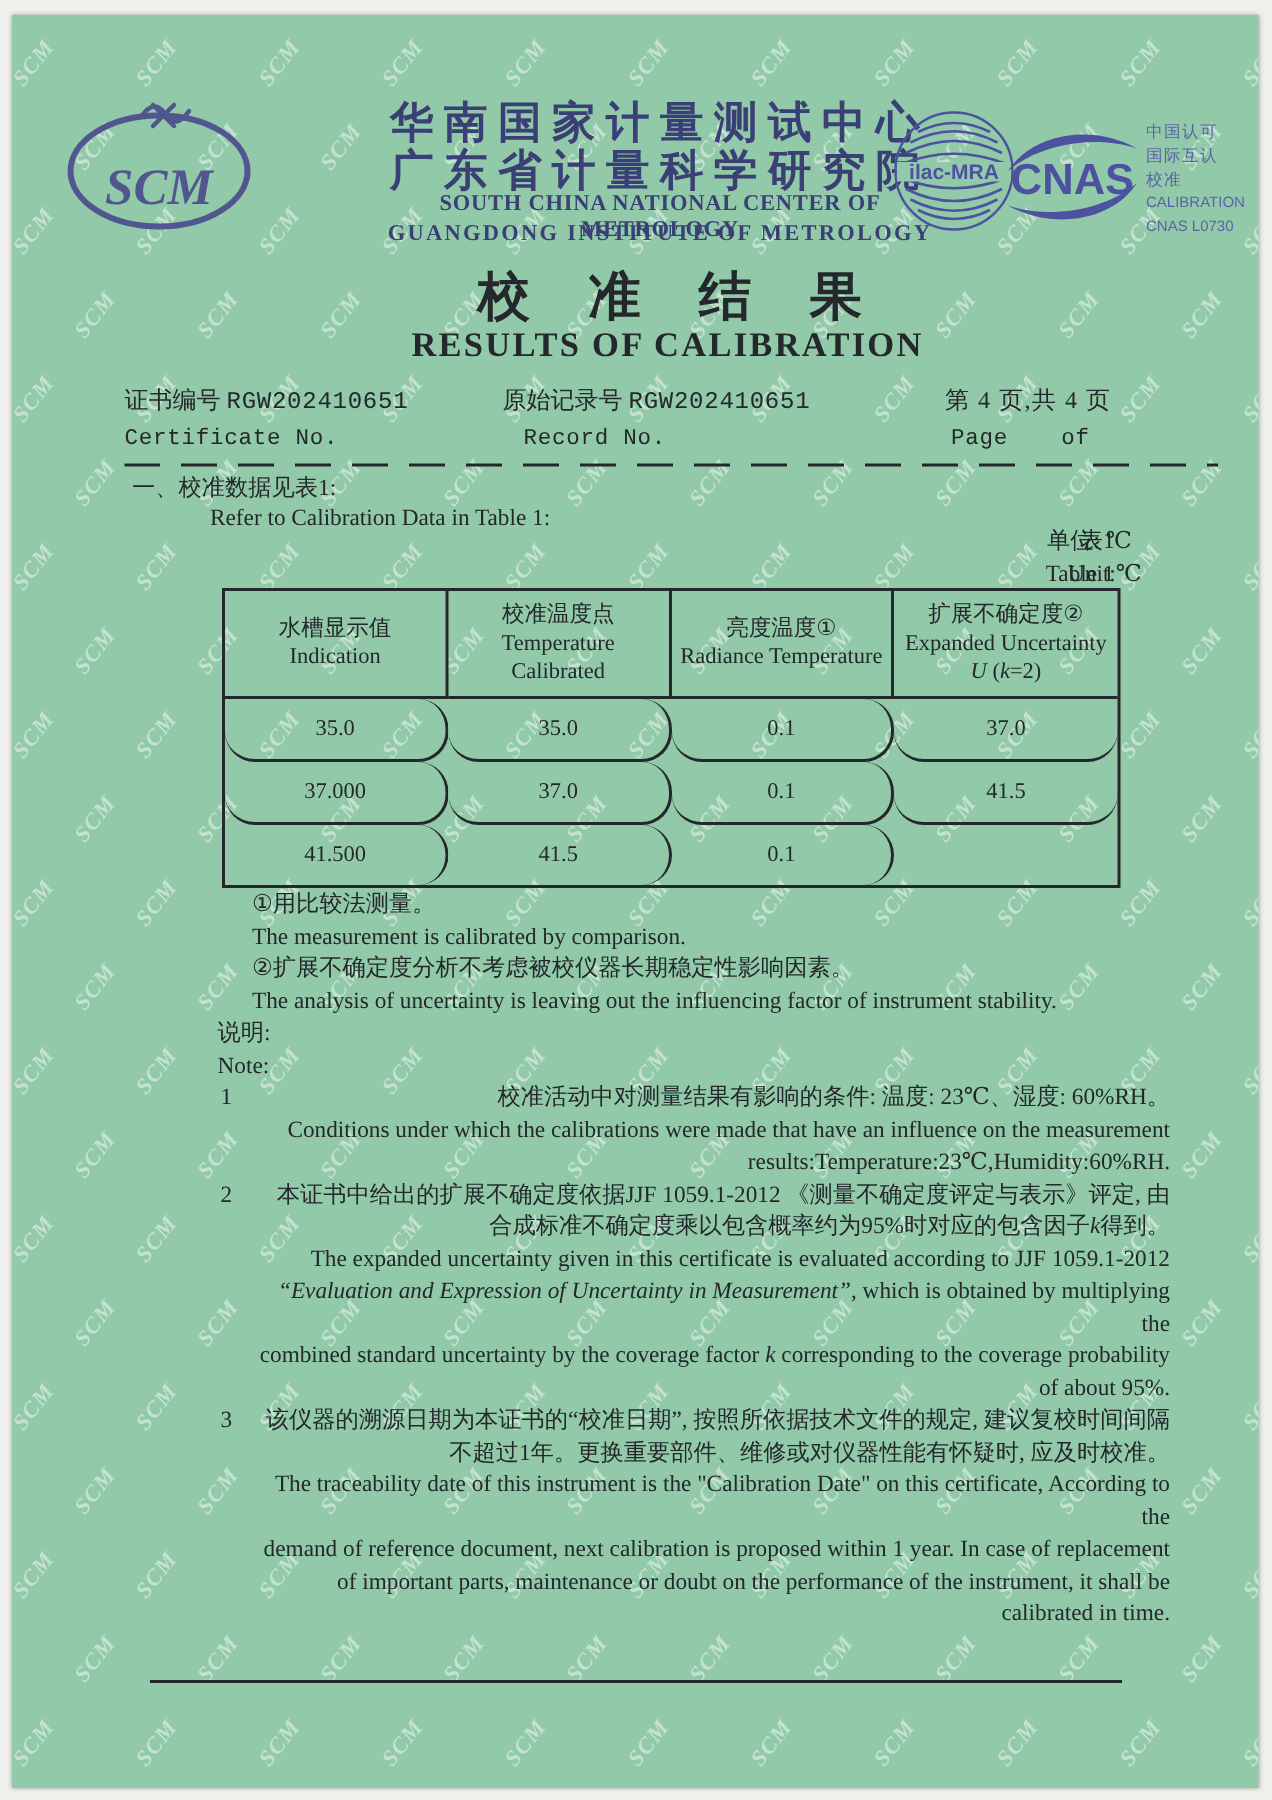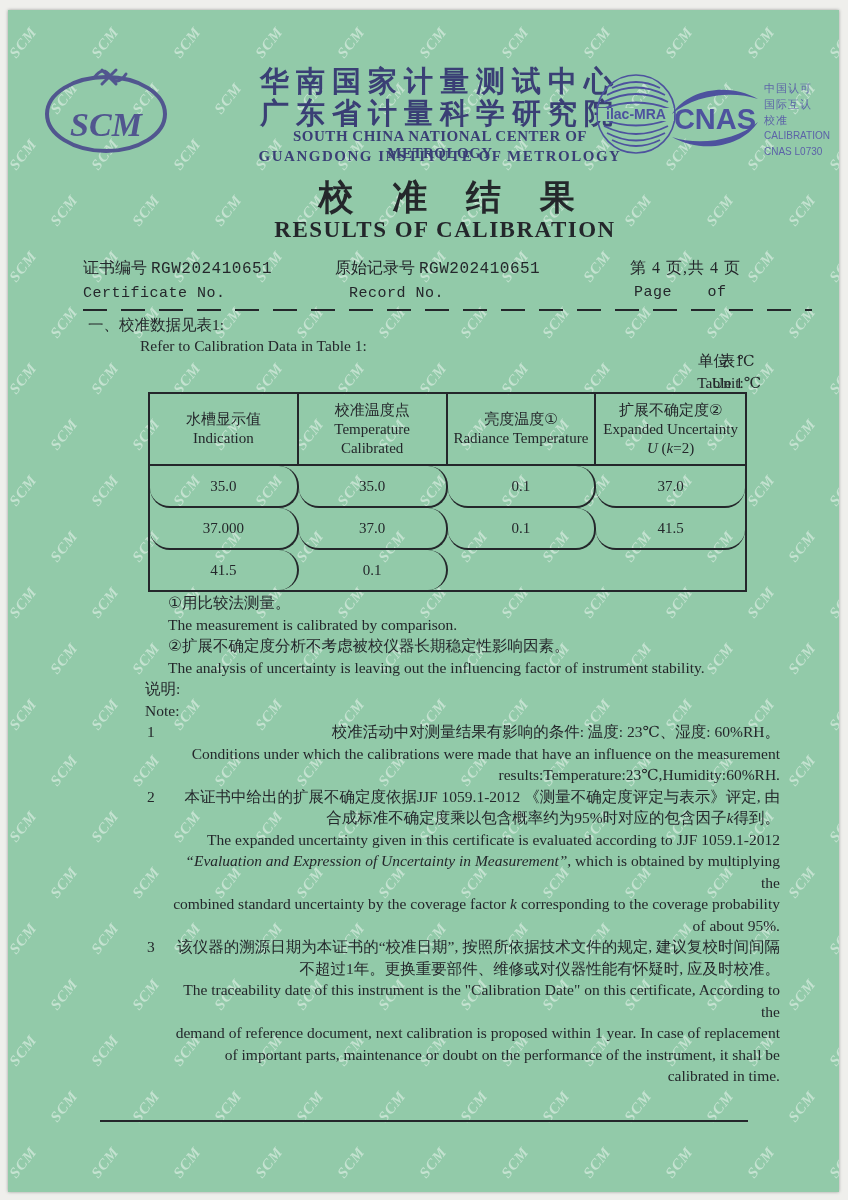--- a/index.html
+++ b/index.html
@@ -395,20 +395,21 @@
       <div class="dcell">35.0</div>
       <div class="dcell">35.0</div>
       <div class="dcell">0.1</div>
 
       <div class="dcell">37.0</div>
       <div class="dcell">37.000</div>
       <div class="dcell">37.0</div>
       <div class="dcell">0.1</div>
 
       <div class="dcell">41.5</div>
+      <div class="dcell">41.500</div>
       <div class="dcell">41.5</div>
       <div class="dcell">0.1</div>
     </div>
 
     <div class="notes">
       <div class="tnote">①用比较法测量。</div>
       <div class="tnote">The measurement is calibrated by comparison.</div>
       <div class="tnote">②扩展不确定度分析不考虑被校仪器长期稳定性影响因素。</div>
       <div class="tnote">The analysis of uncertainty is leaving out the influencing factor of instrument stability.</div>
 

